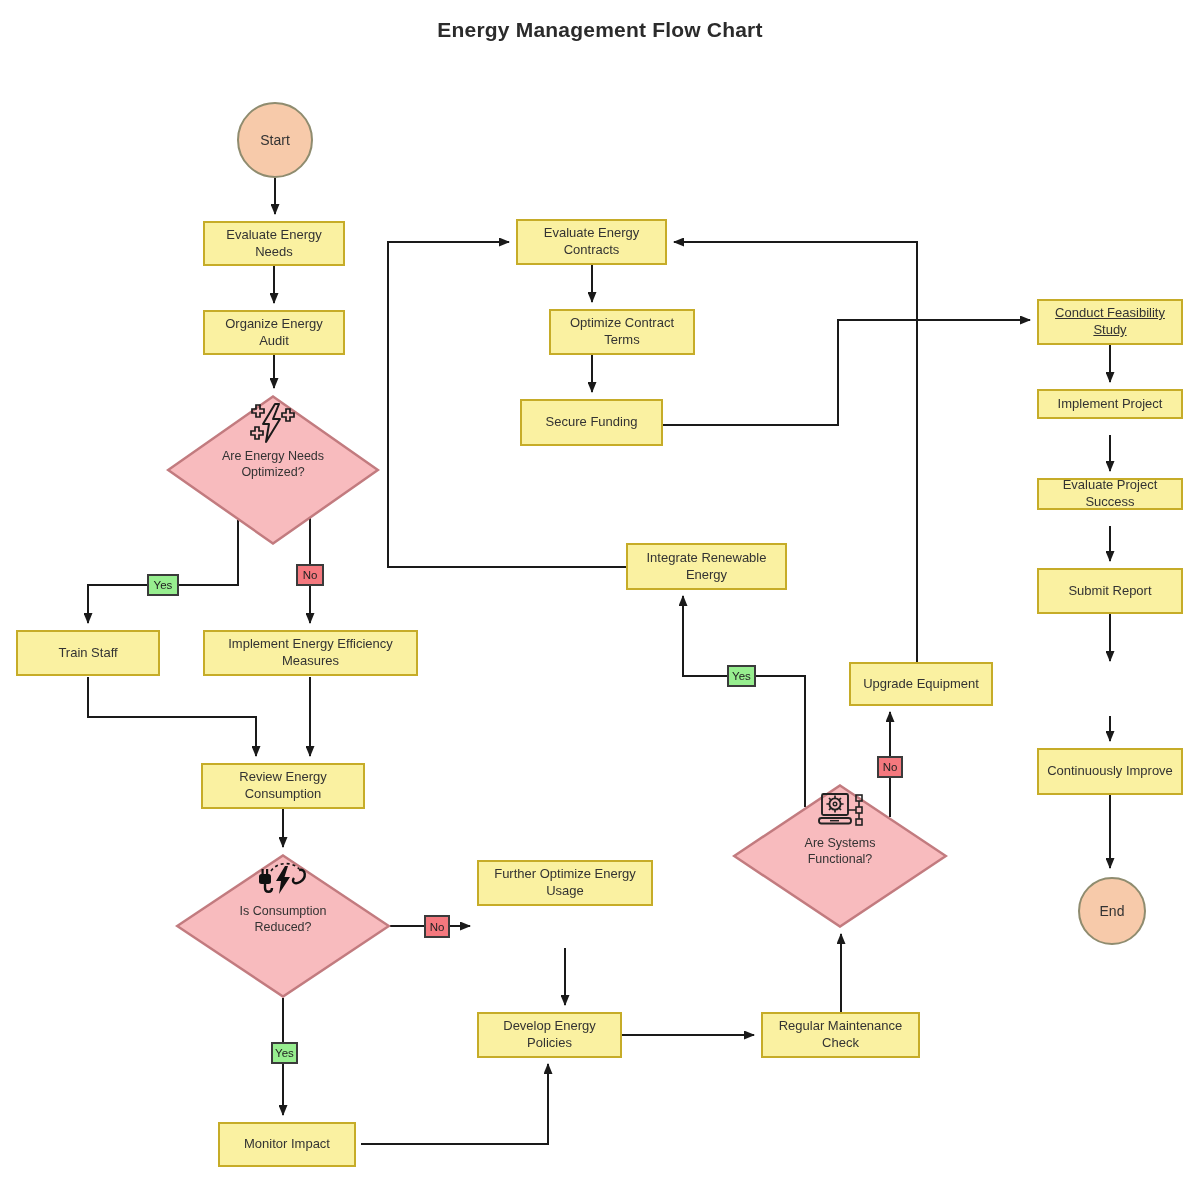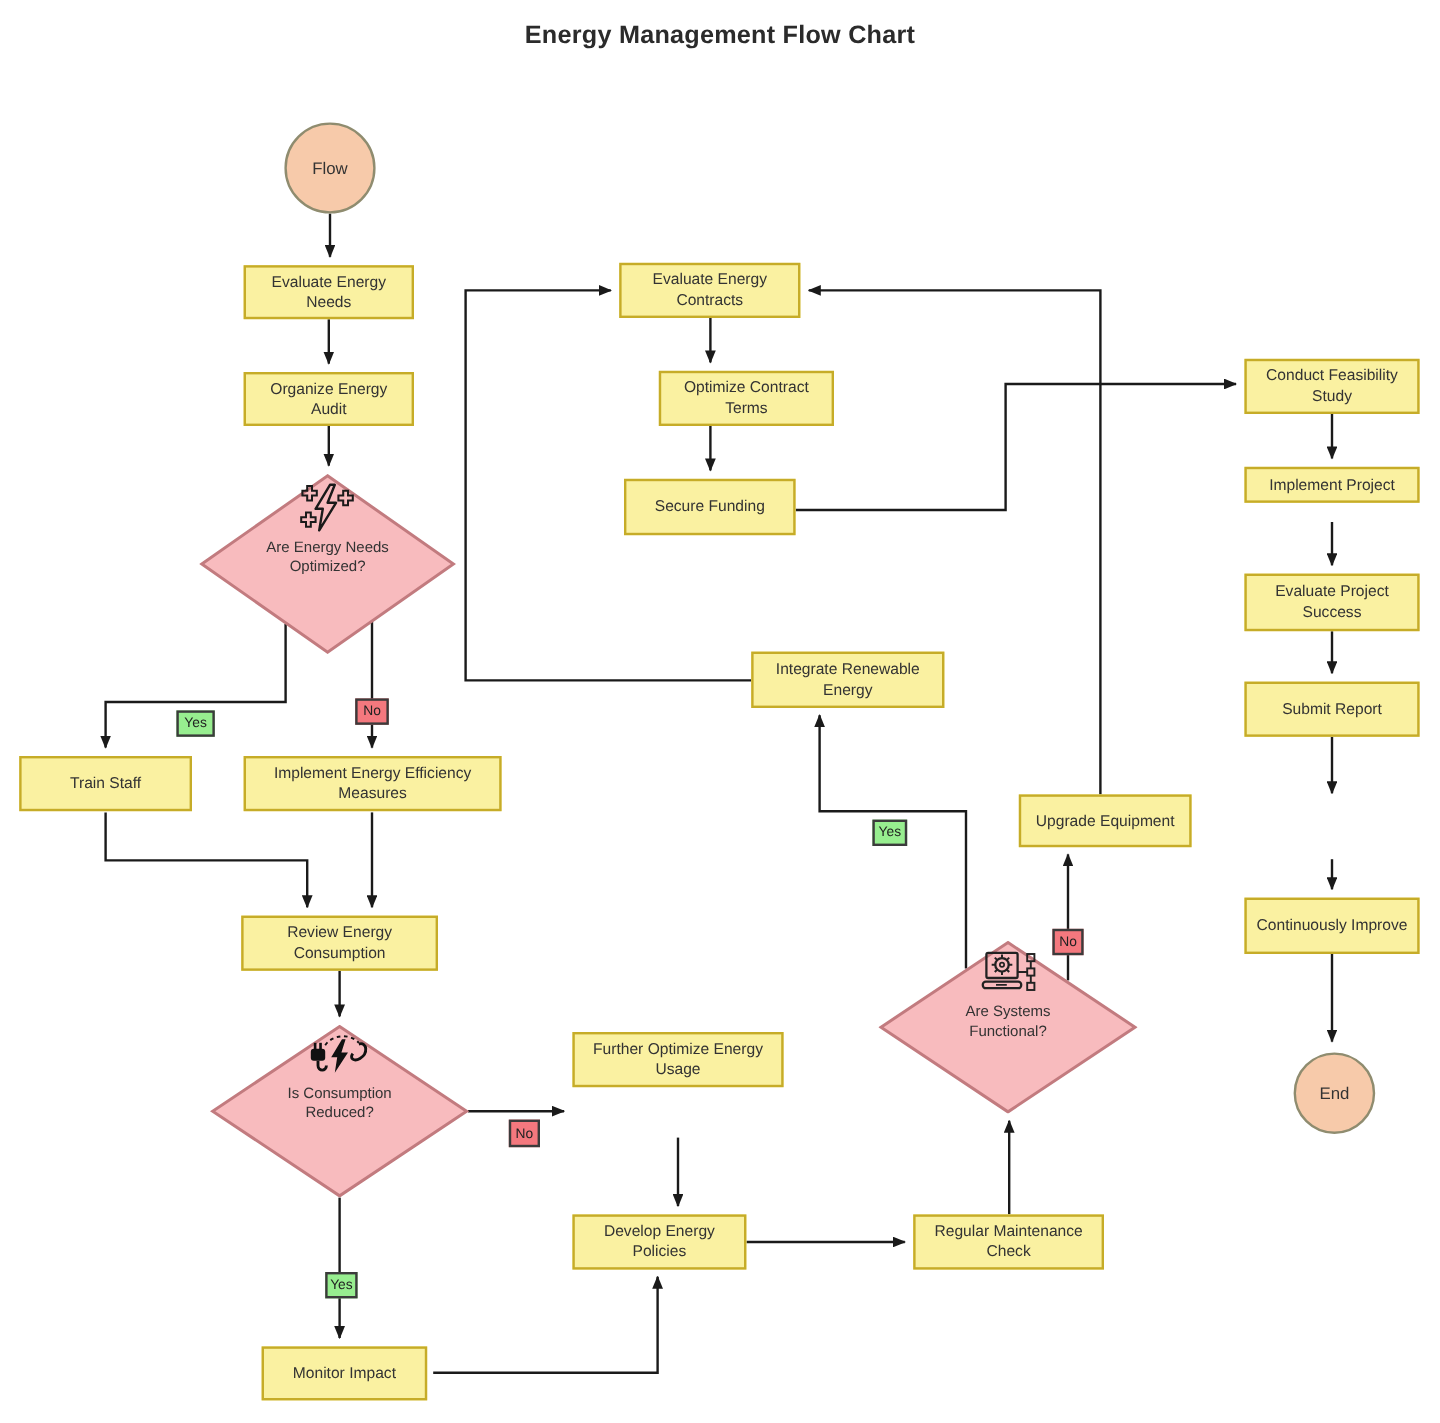--- a/index.html
+++ b/index.html
@@ -39,21 +39,21 @@
   .diamond .shape{position:absolute;left:0;top:0;width:100%;height:100%;}
   .diamond .content{
     position:absolute;left:0;top:0;width:100%;height:100%;z-index:3;
     display:flex;flex-direction:column;align-items:center;justify-content:flex-start;
     gap:3px;padding-top:6px;box-sizing:border-box;
   }
   .diamond .dlabel{width:135px;text-align:center;font-size:12.5px;line-height:1.3;}
   .edge-label{
     position:absolute;z-index:4;box-sizing:border-box;
     display:flex;align-items:center;justify-content:center;
-    font-size:11.5px;border:2px solid var(--label-border);color:#222;margin-top:18px;
+    font-size:11.5px;border:2px solid var(--label-border);color:#222;
   }
   .edge-label.yes{background:var(--yes-fill);}
   .edge-label.no{background:var(--no-fill);}
   .dicon{flex:0 0 auto;}
 </style>
 </head>
 <body>
 
 <div class="canvas">
 
@@ -88,21 +88,21 @@
     <polyline points="663,425 838,425 838,320 1030,320" marker-end="url(#arrow)"></polyline>
     <polyline points="1110,345 1110,382" marker-end="url(#arrow)"></polyline>
     <polyline points="1110,435 1110,471" marker-end="url(#arrow)"></polyline>
     <polyline points="1110,526 1110,561" marker-end="url(#arrow)"></polyline>
     <polyline points="1110,614 1110,661" marker-end="url(#arrow)"></polyline>
     <polyline points="1110,716 1110,741" marker-end="url(#arrow)"></polyline>
     <polyline points="1110,795 1110,868" marker-end="url(#arrow)"></polyline>
   </svg>
 
   <div class="node terminator" style="left:237px;top:102px;width:76px;height:76px;">
-    <span>Flow</span>
+    <span>Start</span>
   </div>
   <div class="node terminator" style="left:1078px;top:877px;width:68px;height:68px;">
     <span>End</span>
   </div>
 
   <div class="node box" style="left:203px;top:221px;width:142px;height:45px;">
     <span>Evaluate Energy Needs</span>
   </div>
   <div class="node box" style="left:203px;top:310px;width:142px;height:45px;">
     <span>Organize Energy Audit</span>
@@ -195,27 +195,27 @@
   <div class="node box" style="left:516px;top:219px;width:151px;height:46px;">
     <span>Evaluate Energy Contracts</span>
   </div>
   <div class="node box" style="left:519px;top:309px;width:146px;height:46px;margin-left:30px;">
     <span>Optimize Contract Terms</span>
   </div>
   <div class="node box" style="left:520px;top:399px;width:143px;height:47px;">
     <span>Secure Funding</span>
   </div>
 
-  <div class="node box" style="left:1037px;top:299px;width:146px;height:46px;">
+  <div class="node box" style="left:1037px;top:299px;width:146px;height:46px;text-decoration:underline;">
     <span>Conduct Feasibility Study</span>
   </div>
   <div class="node box" style="left:1037px;top:389px;width:146px;height:30px;">
     <span>Implement Project</span>
   </div>
-  <div class="node box" style="left:1037px;top:478px;width:146px;height:48px;">
+  <div class="node box" style="left:1037px;top:478px;width:146px;height:32px;">
     <span>Evaluate Project Success</span>
   </div>
   <div class="node box" style="left:1037px;top:568px;width:146px;height:46px;">
     <span>Submit Report</span>
   </div>
   <div class="node box" style="left:1037px;top:748px;width:146px;height:47px;">
     <span>Continuously Improve</span>
   </div>
 
   <div class="edge-label yes" style="left:147px;top:574px;width:32px;height:22px;">

